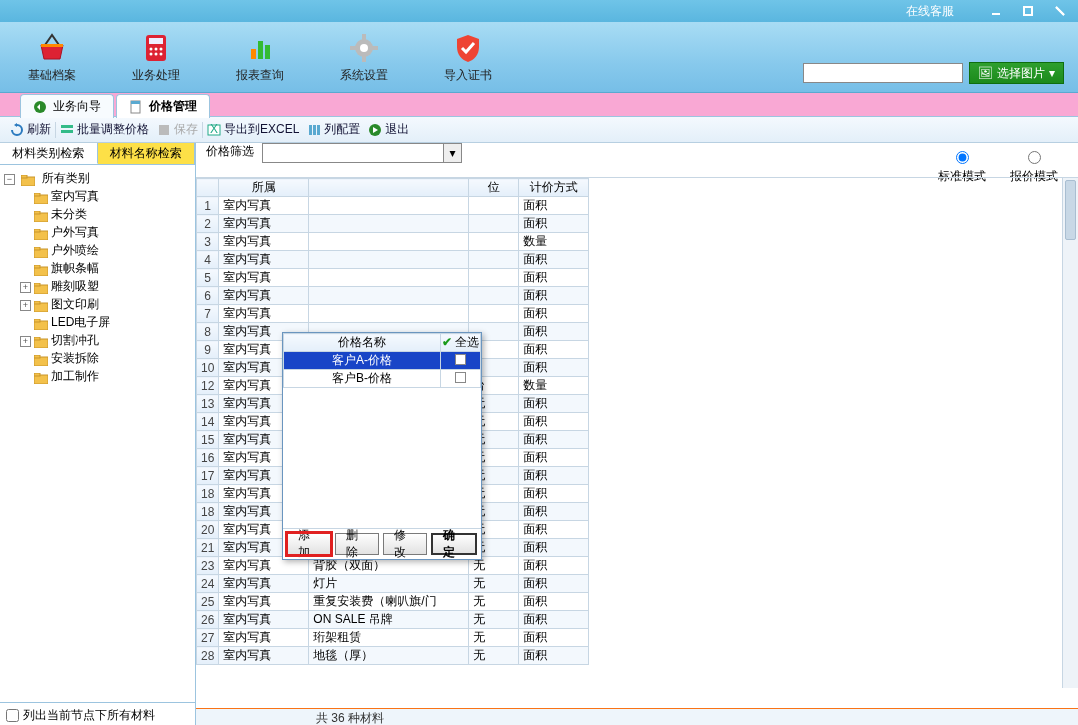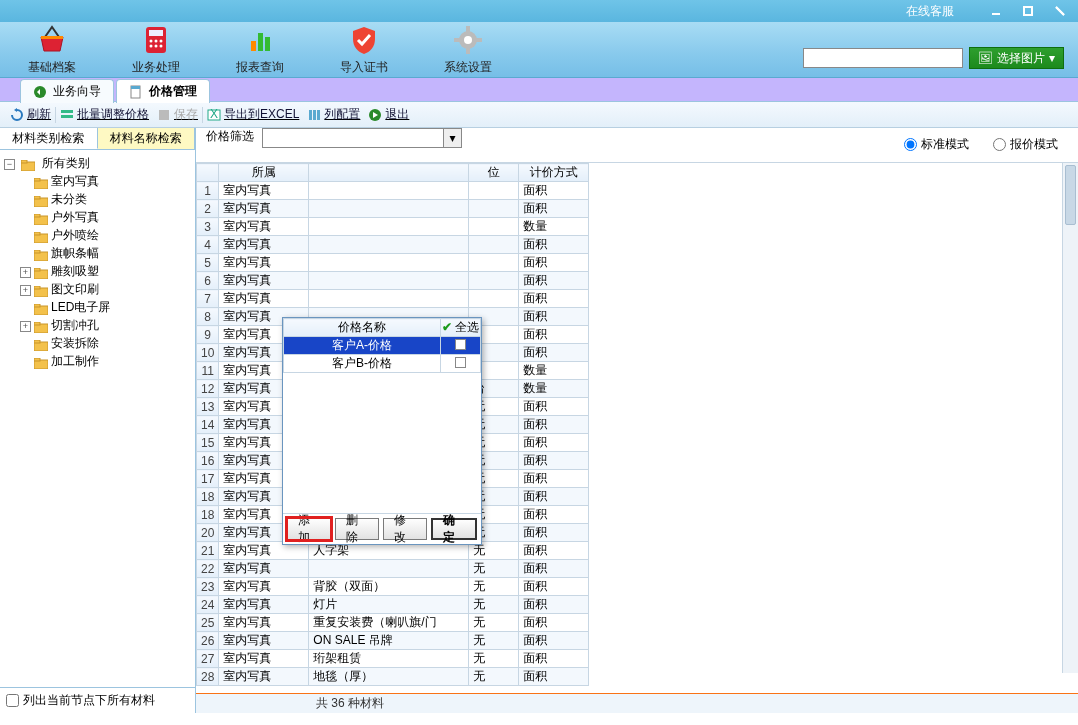--- a/index.html
+++ b/index.html
@@ -3,60 +3,60 @@
 <meta charset="utf-8">
 <style>
   * { box-sizing: border-box; margin: 0; padding: 0; font-family: "Microsoft YaHei","SimSun",Arial,sans-serif; font-size: 12px; }
   body { width:1078px; height:725px; background:#fff; overflow:hidden; }
   
   .titlebar { height:22px; background:linear-gradient(#6fc4e8,#5ab6df); display:flex; justify-content:flex-end; align-items:center; color:#fff; padding-right:8px; gap:12px; }
   .titlebar .sys-btn { width:20px; height:16px; display:flex; align-items:center; justify-content:center; cursor:pointer; }
   .titlebar .sys-btn svg { stroke:#fff; stroke-width:2; fill:none; }
   .titlebar .online { margin-right:20px; }
   
-  .ribbon { height:56px; background:linear-gradient(#a8dcf4,#87c9ec 60%,#76bee7); display:flex; align-items:center; padding:0 20px; gap:40px; position:relative; border-bottom:1px solid #5aa9d0; }
+  .ribbon { height:71px; background:linear-gradient(#a8dcf4,#87c9ec 60%,#76bee7); display:flex; align-items:center; padding:0 20px; gap:40px; position:relative; border-bottom:1px solid #5aa9d0; }
   .ribbon .btn { width:64px; display:flex; flex-direction:column; align-items:center; gap:2px; color:#222; cursor:pointer; }
   .ribbon .btn .ic { width:34px; height:34px; display:flex; align-items:center; justify-content:center; }
   .ribbon .btn .lbl { font-size:12px; }
   .ribbon .rside { position:absolute; right:14px; bottom:8px; display:flex; gap:6px; align-items:center; }
   .ribbon .search { width:160px; height:20px; border:1px solid #888; background:#fff; }
   .ribbon .selpic { height:22px; padding:0 8px; background:linear-gradient(#2e9f2e,#1c8a1c); border:1px solid #0e6e0e; color:#fff; display:flex; align-items:center; gap:4px; cursor:pointer; }
   
-  .tabs-row { height:24px; background:#c4b5fd; border-bottom:1px solid #9cc4df; display:flex; padding-left:20px; }
+  .tabs-row { height:24px; background:#f9a8d4; border-bottom:1px solid #9cc4df; display:flex; padding-left:20px; }
   .tabs-row .tab { height:24px; padding:0 12px; border:1px solid #9cc4df; border-bottom:none; background:#f7fbfe; display:flex; align-items:center; gap:6px; margin-right:2px; cursor:pointer; border-radius:4px 4px 0 0; position:relative; top:1px;}
   .tabs-row .tab.active { background:#fff; font-weight:bold; }
   .tabs-row .tab .ic { width:14px; height:14px; }
   
-  .toolbar { height:26px; background:linear-gradient(#f4f9fe,#e3eff9); border-bottom:1px solid #b7cfe1; display:flex; align-items:center; padding:0 6px; gap:0;text-decoration:underline; }
+  .toolbar { height:26px; background:linear-gradient(#f4f9fe,#e3eff9); border-bottom:1px solid #b7cfe1; display:flex; align-items:center; padding:0 6px; gap:0; }
   .toolbar .tb { display:flex; align-items:center; gap:3px; padding:2px 4px; cursor:pointer; color:#113; }
   .toolbar .tb.disabled { color:#aaa; cursor:default; }
   .toolbar .tb .ic { width:14px; height:14px; }
   .toolbar .sep { width:1px; height:16px; background:#c7d6e3; }
   
   .main { display:flex; height:calc(725px - 22px - 68px - 24px - 26px); position:relative; }
   .left { width:196px; border-right:1px solid #9cc4df; display:flex; flex-direction:column; background:#fff;}
   .left-tabs { height:22px; display:flex; border-bottom:1px solid #9cc4df; }
-  .left-tabs .lt { flex:1; display:flex; align-items:center; justify-content:center; border-right:1px solid #9cc4df; background:#fef9c3; cursor:pointer; }
+  .left-tabs .lt { flex:1; display:flex; align-items:center; justify-content:center; border-right:1px solid #9cc4df; background:#fde047; cursor:pointer; }
   .left-tabs .lt.active { background:#fff; border-bottom:1px solid #fff; position:relative; top:0; }
   .tree { flex:1; overflow:auto; padding:4px 2px; }
   .tree ul { list-style:none; padding-left:16px; }
   .tree > ul { padding-left:2px;}
   .tree li { line-height:18px; white-space:nowrap; cursor:pointer; }
   .tree .tgl { display:inline-block; width:11px; height:11px; border:1px solid #888; text-align:center; line-height:9px; font-size:9px; margin-right:3px; background:#fff; color:#555;}
   .tree .tgl.blank { border-color:transparent; }
   .tree .fld { color:#000; }
   .tree .folder-ic { display:inline-block; width:14px; height:11px; margin-right:3px; vertical-align:middle;}
   .left-foot { border-top:1px solid #9cc4df; padding:4px 6px; display:flex; align-items:center; gap:4px; }
   
   .right { flex:1; background:#fff; position:relative; display:flex; flex-direction:column; }
   .filter-row { height:34px; display:flex; align-items:flex-start; padding:0 10px; gap:8px; }
   .filter-row .combo { width:200px; height:20px; border:1px solid #888; background:#fff; position:relative; }
   .filter-row .combo .arrow { position:absolute; right:0; top:0; width:18px; height:100%; border-left:1px solid #888; display:flex; align-items:center; justify-content:center; background:#eee; cursor:pointer;}
   .mode-radios { position:absolute; right:20px; top:8px; display:flex; gap:24px; align-items:center;}
-  .mode-radios label { display:flex; align-items:center; gap:4px; cursor:pointer;}
+  .mode-radios label { display:flex; align-items:center; gap:4px; cursor:pointer;flex-direction:column;}
   .grid-wrap { flex:1; overflow:auto; border-top:1px solid #c7d6e3; position:relative;}
   table.grid { border-collapse:collapse; width:auto;padding-left:48px; }
   table.grid th, table.grid td { border:1px solid #c7d6e3; height:17px; padding:0 4px; font-size:12px; text-align:left; background:#fff;}
   table.grid th { background:linear-gradient(#f5f9fe,#e4effa); font-weight:normal; text-align:center;}
   table.grid td.rownum { background:linear-gradient(#f5f9fe,#e4effa); text-align:center; width:22px; color:#444;}
   table.grid tr:nth-child(even) td:not(.rownum){ background:#f3f8fd; }
   .col-cat{width:90px;} .col-prod{width:160px;} .col-unit{width:50px;text-align:center;} .col-calc{width:70px;text-align:left;margin-left:47px;}
   .status { height:20px; border-top:1px solid #f97316; background:#eef5fb; display:flex; align-items:center; padding-left:120px; color:#333;}
   
   .popup { position:absolute; left:282px; top:189px; width:200px; background:#fff; border:1px solid #6a95bf; box-shadow:2px 2px 6px rgba(0,0,0,.3); z-index:50; }
@@ -130,40 +130,40 @@
           <rect x="8" y="18" width="5" height="10" fill="#f80"></rect>
           <rect x="15" y="10" width="5" height="18" fill="#3b3"></rect>
           <rect x="22" y="14" width="5" height="14" fill="#3b3"></rect>
         </svg>
       </span>
     <span class="lbl">报表查询</span>
   </div>
   <div class="btn">
     <span class="ic">
         <svg width="34" height="34" viewBox="0 0 34 34">
-          <path d="M17 4 L28 8 V16 C28 24 23 29 17 31 C11 29 6 24 6 16 V8 Z" fill="#e43"></path>
-          <path d="M11 17 L15 21 L23 12" stroke="#fff" stroke-width="3" fill="none"></path>
-        </svg>
-      </span>
-    <span class="lbl">导入证书</span>
-  </div>
-  <div class="btn">
-    <span class="ic">
-        <svg width="34" height="34" viewBox="0 0 34 34">
           <circle cx="17" cy="17" r="9" fill="#bbb"></circle>
           <circle cx="17" cy="17" r="4" fill="#fff"></circle>
           <g fill="#bbb">
             <rect x="15" y="3" width="4" height="6"></rect>
             <rect x="15" y="25" width="4" height="6"></rect>
             <rect x="3" y="15" width="6" height="4"></rect>
             <rect x="25" y="15" width="6" height="4"></rect>
           </g>
         </svg>
       </span>
     <span class="lbl">系统设置</span>
+  </div>
+  <div class="btn">
+    <span class="ic">
+        <svg width="34" height="34" viewBox="0 0 34 34">
+          <path d="M17 4 L28 8 V16 C28 24 23 29 17 31 C11 29 6 24 6 16 V8 Z" fill="#e43"></path>
+          <path d="M11 17 L15 21 L23 12" stroke="#fff" stroke-width="3" fill="none"></path>
+        </svg>
+      </span>
+    <span class="lbl">导入证书</span>
   </div>
   <div class="rside">
     <input class="search" style="">
     <div class="selpic">
       <span>🖼</span>
       <span>选择图片</span>
       <span>▾</span>
     </div>
   </div>
 </div>
@@ -396,27 +396,20 @@
   <td class="col-calc">面积</td>
             </tr>
             <tr>
               <td class="rownum">10</td>
   <td class="col-cat">室内写真</td>
   <td class="col-prod"></td>
   <td class="col-unit"></td>
   <td class="col-calc">面积</td>
             </tr>
             <tr>
-              <td class="rownum">11</td>
-  <td class="col-cat">室内写真</td>
-  <td class="col-prod"></td>
-  <td class="col-unit"></td>
-  <td class="col-calc">数量</td>
-            </tr>
-            <tr>
               <td class="rownum">12</td>
   <td class="col-cat">室内写真</td>
   <td class="col-prod">背胶+KT板（双面）</td>
   <td class="col-unit">台</td>
   <td class="col-calc">数量</td>
             </tr>
             <tr>
               <td class="rownum">13</td>
   <td class="col-cat">室内写真</td>
   <td class="col-prod">背胶+冷压板（单面）</td>
@@ -469,27 +462,20 @@
               <td class="rownum">20</td>
   <td class="col-cat">室内写真</td>
   <td class="col-prod">X展架</td>
   <td class="col-unit">无</td>
   <td class="col-calc">面积</td>
             </tr>
             <tr>
               <td class="rownum">21</td>
   <td class="col-cat">室内写真</td>
   <td class="col-prod">人字架</td>
-  <td class="col-unit">无</td>
-  <td class="col-calc">面积</td>
-            </tr>
-            <tr>
-              <td class="rownum">22</td>
-  <td class="col-cat">室内写真</td>
-  <td class="col-prod"></td>
   <td class="col-unit">无</td>
   <td class="col-calc">面积</td>
             </tr>
             <tr>
               <td class="rownum">23</td>
   <td class="col-cat">室内写真</td>
   <td class="col-prod">背胶（双面）</td>
   <td class="col-unit">无</td>
   <td class="col-calc">面积</td>
             </tr>

